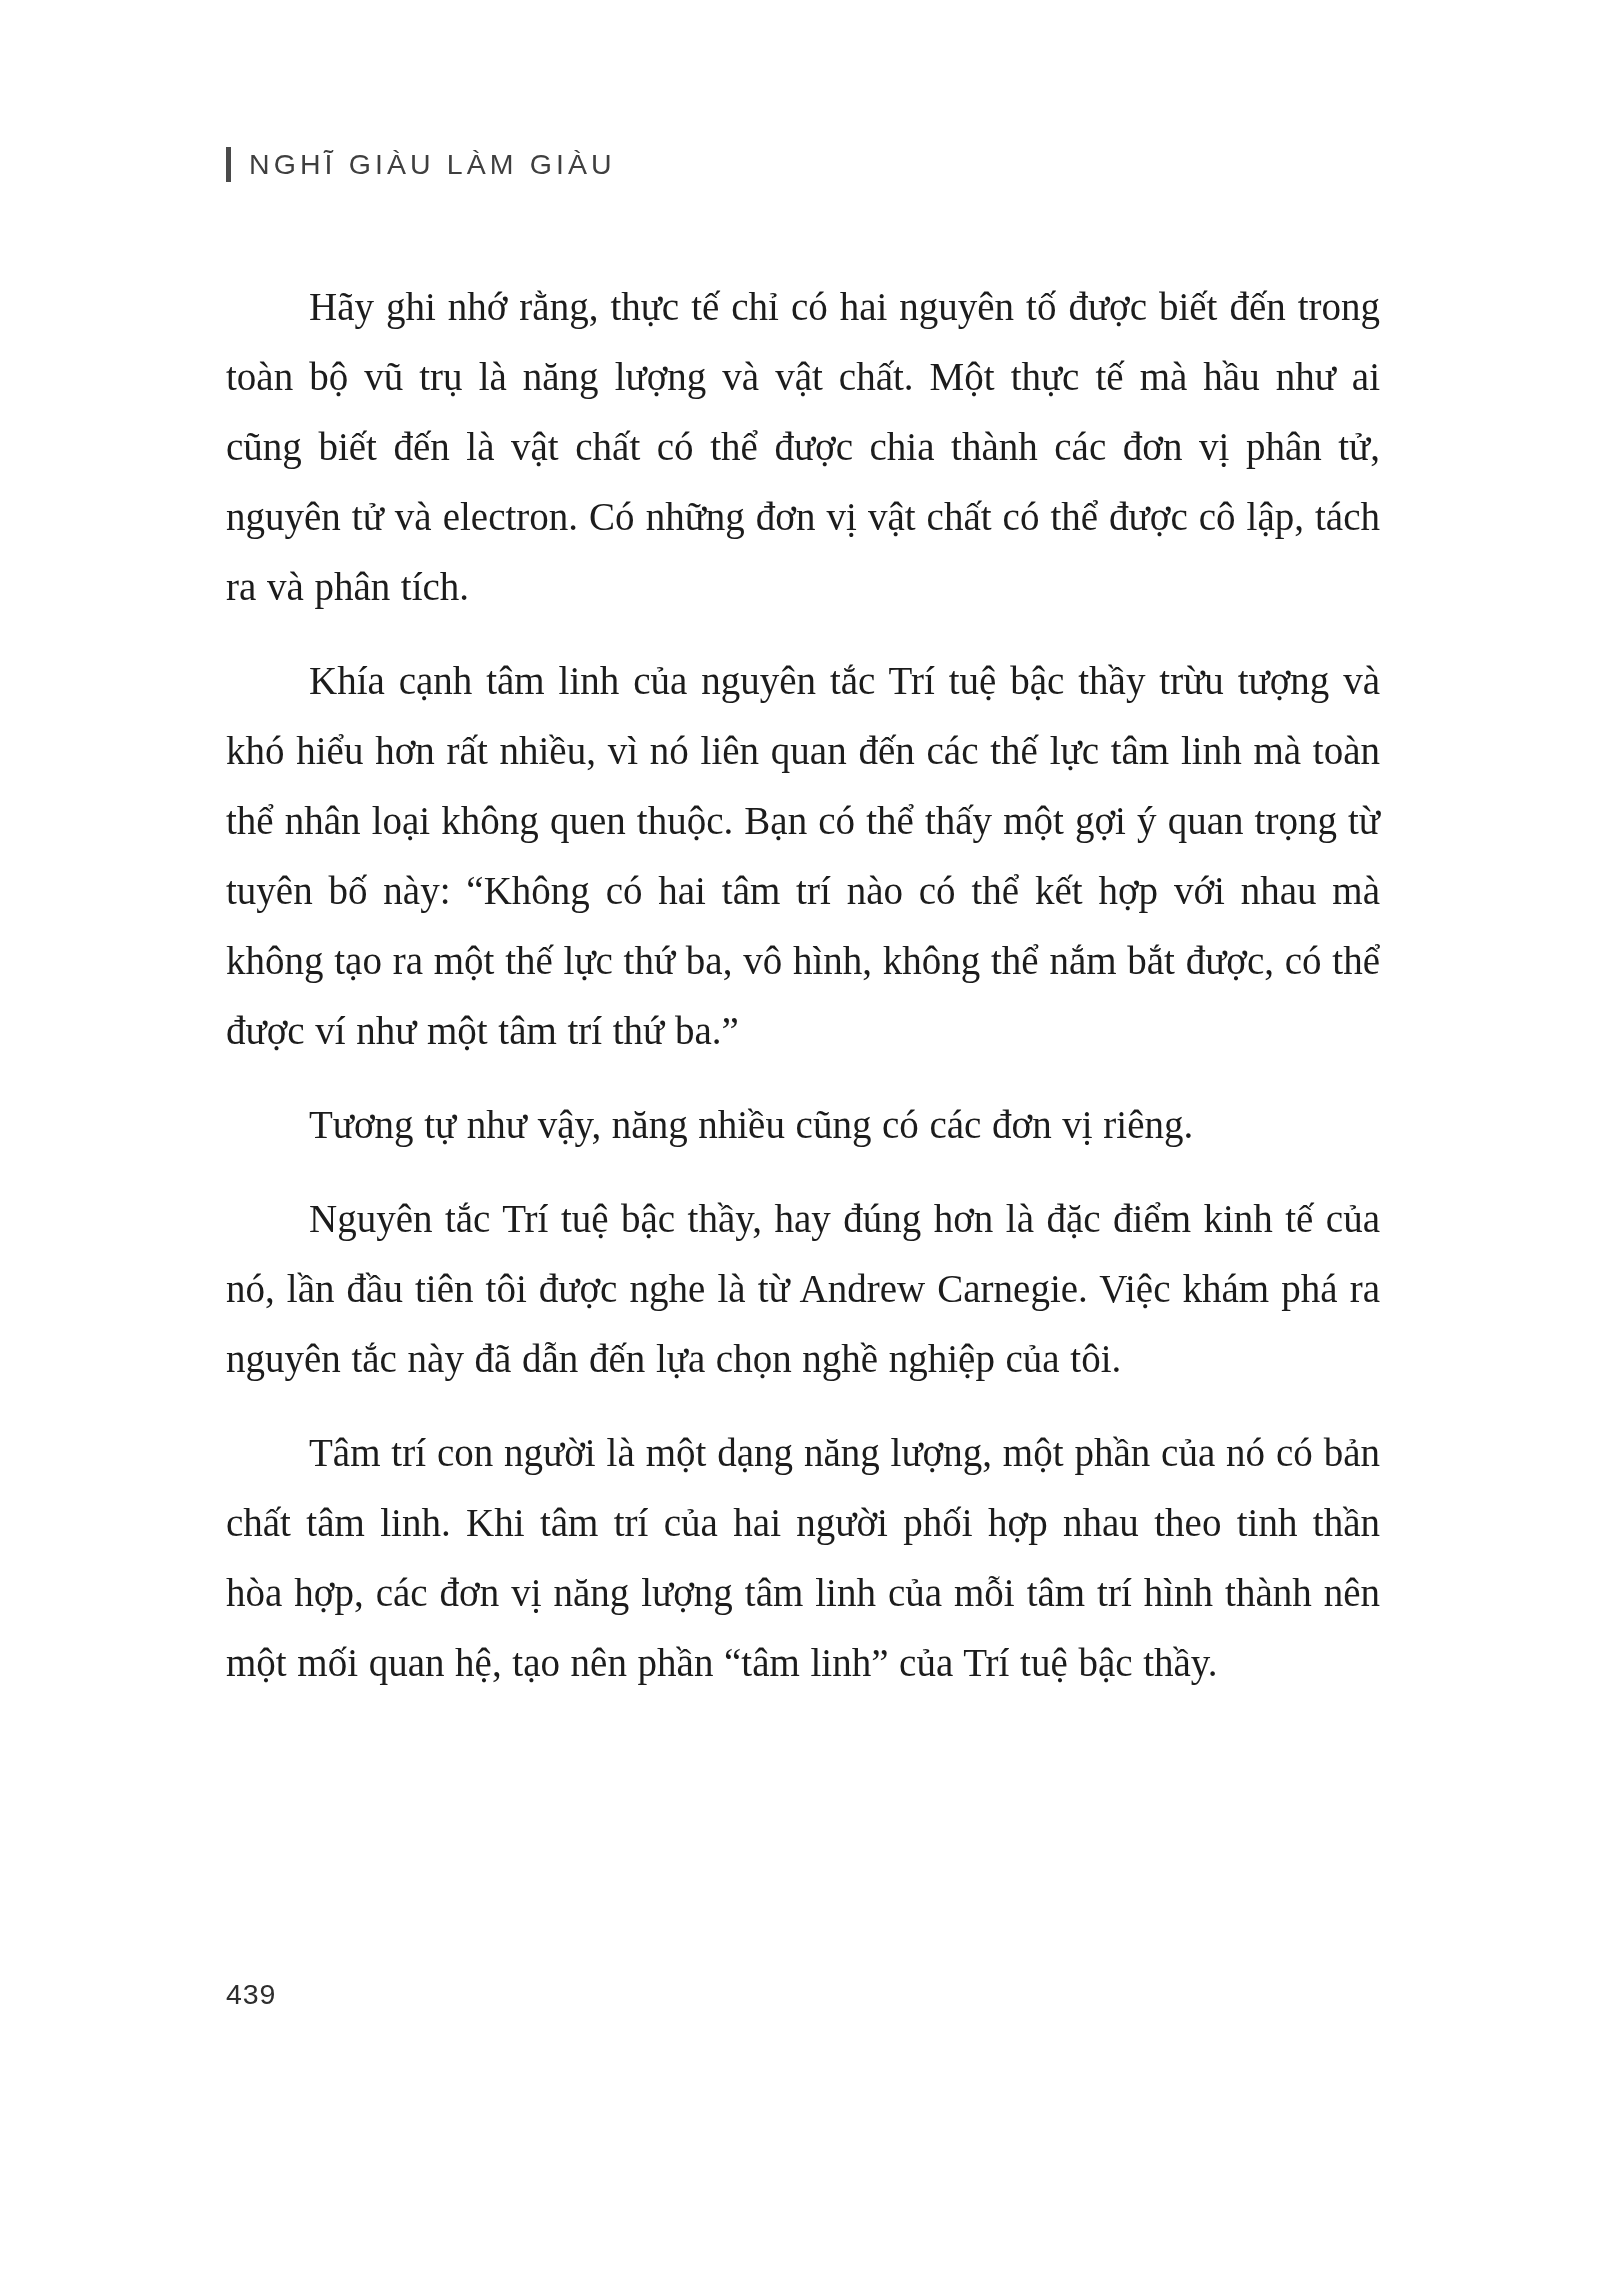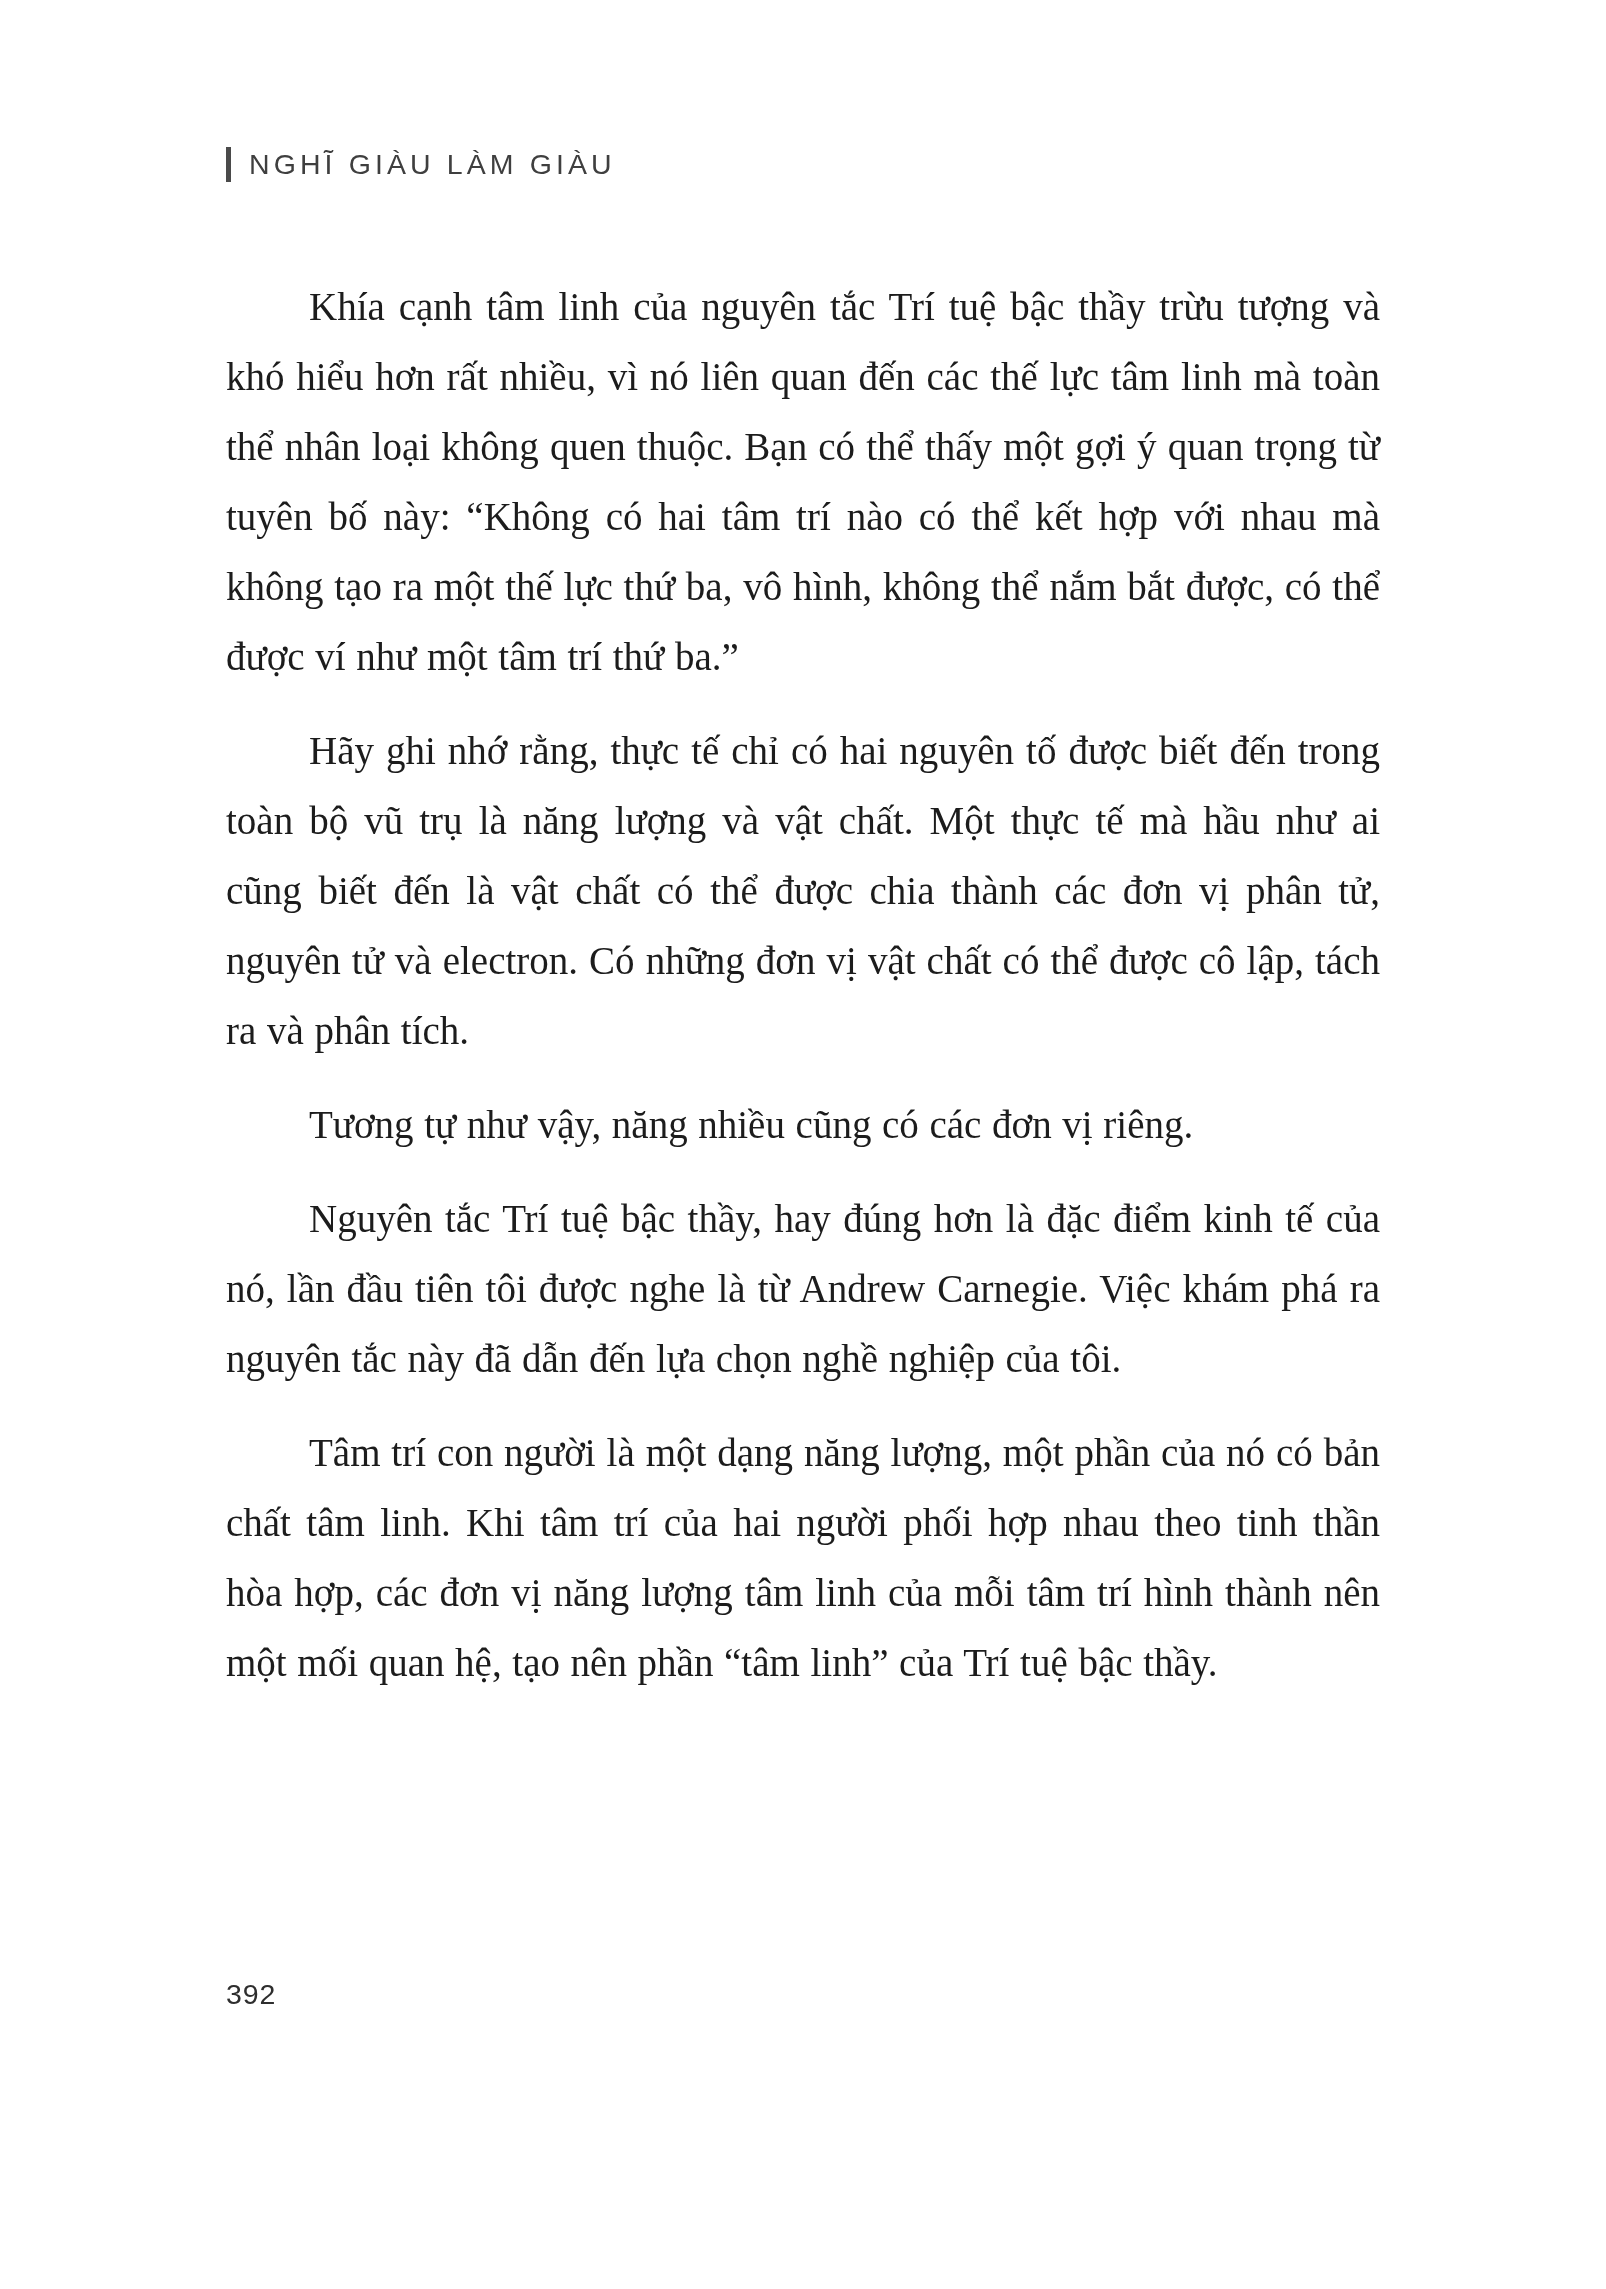--- a/index.html
+++ b/index.html
@@ -70,25 +70,25 @@
 <body>
 
 <div class="page">
 
   <header class="running-header">
     <span class="header-bar"></span>
     <span class="header-title">NGHĨ GIÀU LÀM GIÀU</span>
   </header>
 
   <main class="page-body">
+    <p>Hãy ghi nhớ rằng, thực tế chỉ có hai nguyên tố được biết đến trong toàn bộ vũ trụ là năng lượng và vật chất. Một thực tế mà hầu như ai cũng biết đến là vật chất có thể được chia thành các đơn vị phân tử, nguyên tử và electron. Có những đơn vị vật chất có thể được cô lập, tách ra và phân tích.</p>
     <p>Khía cạnh tâm linh của nguyên tắc Trí tuệ bậc thầy trừu tượng và khó hiểu hơn rất nhiều, vì nó liên quan đến các thế lực tâm linh mà toàn thể nhân loại không quen thuộc. Bạn có thể thấy một gợi ý quan trọng từ tuyên bố này: “Không có hai tâm trí nào có thể kết hợp với nhau mà không tạo ra một thế lực thứ ba, vô hình, không thể nắm bắt được, có thể được ví như một tâm trí thứ ba.”</p>
-    <p>Hãy ghi nhớ rằng, thực tế chỉ có hai nguyên tố được biết đến trong toàn bộ vũ trụ là năng lượng và vật chất. Một thực tế mà hầu như ai cũng biết đến là vật chất có thể được chia thành các đơn vị phân tử, nguyên tử và electron. Có những đơn vị vật chất có thể được cô lập, tách ra và phân tích.</p>
     <p>Tương tự như vậy, năng nhiều cũng có các đơn vị riêng.</p>
     <p>Nguyên tắc Trí tuệ bậc thầy, hay đúng hơn là đặc điểm kinh tế của nó, lần đầu tiên tôi được nghe là từ Andrew Carnegie. Việc khám phá ra nguyên tắc này đã dẫn đến lựa chọn nghề nghiệp của tôi.</p>
     <p>Tâm trí con người là một dạng năng lượng, một phần của nó có bản chất tâm linh. Khi tâm trí của hai người phối hợp nhau theo tinh thần hòa hợp, các đơn vị năng lượng tâm linh của mỗi tâm trí hình thành nên một mối quan hệ, tạo nên phần “tâm linh” của Trí tuệ bậc thầy.</p>
   </main>
 
   <footer class="page-footer">
-    <span class="page-number">392</span>
+    <span class="page-number">439</span>
   </footer>
 
 </div>
 
 
 </body></html>

